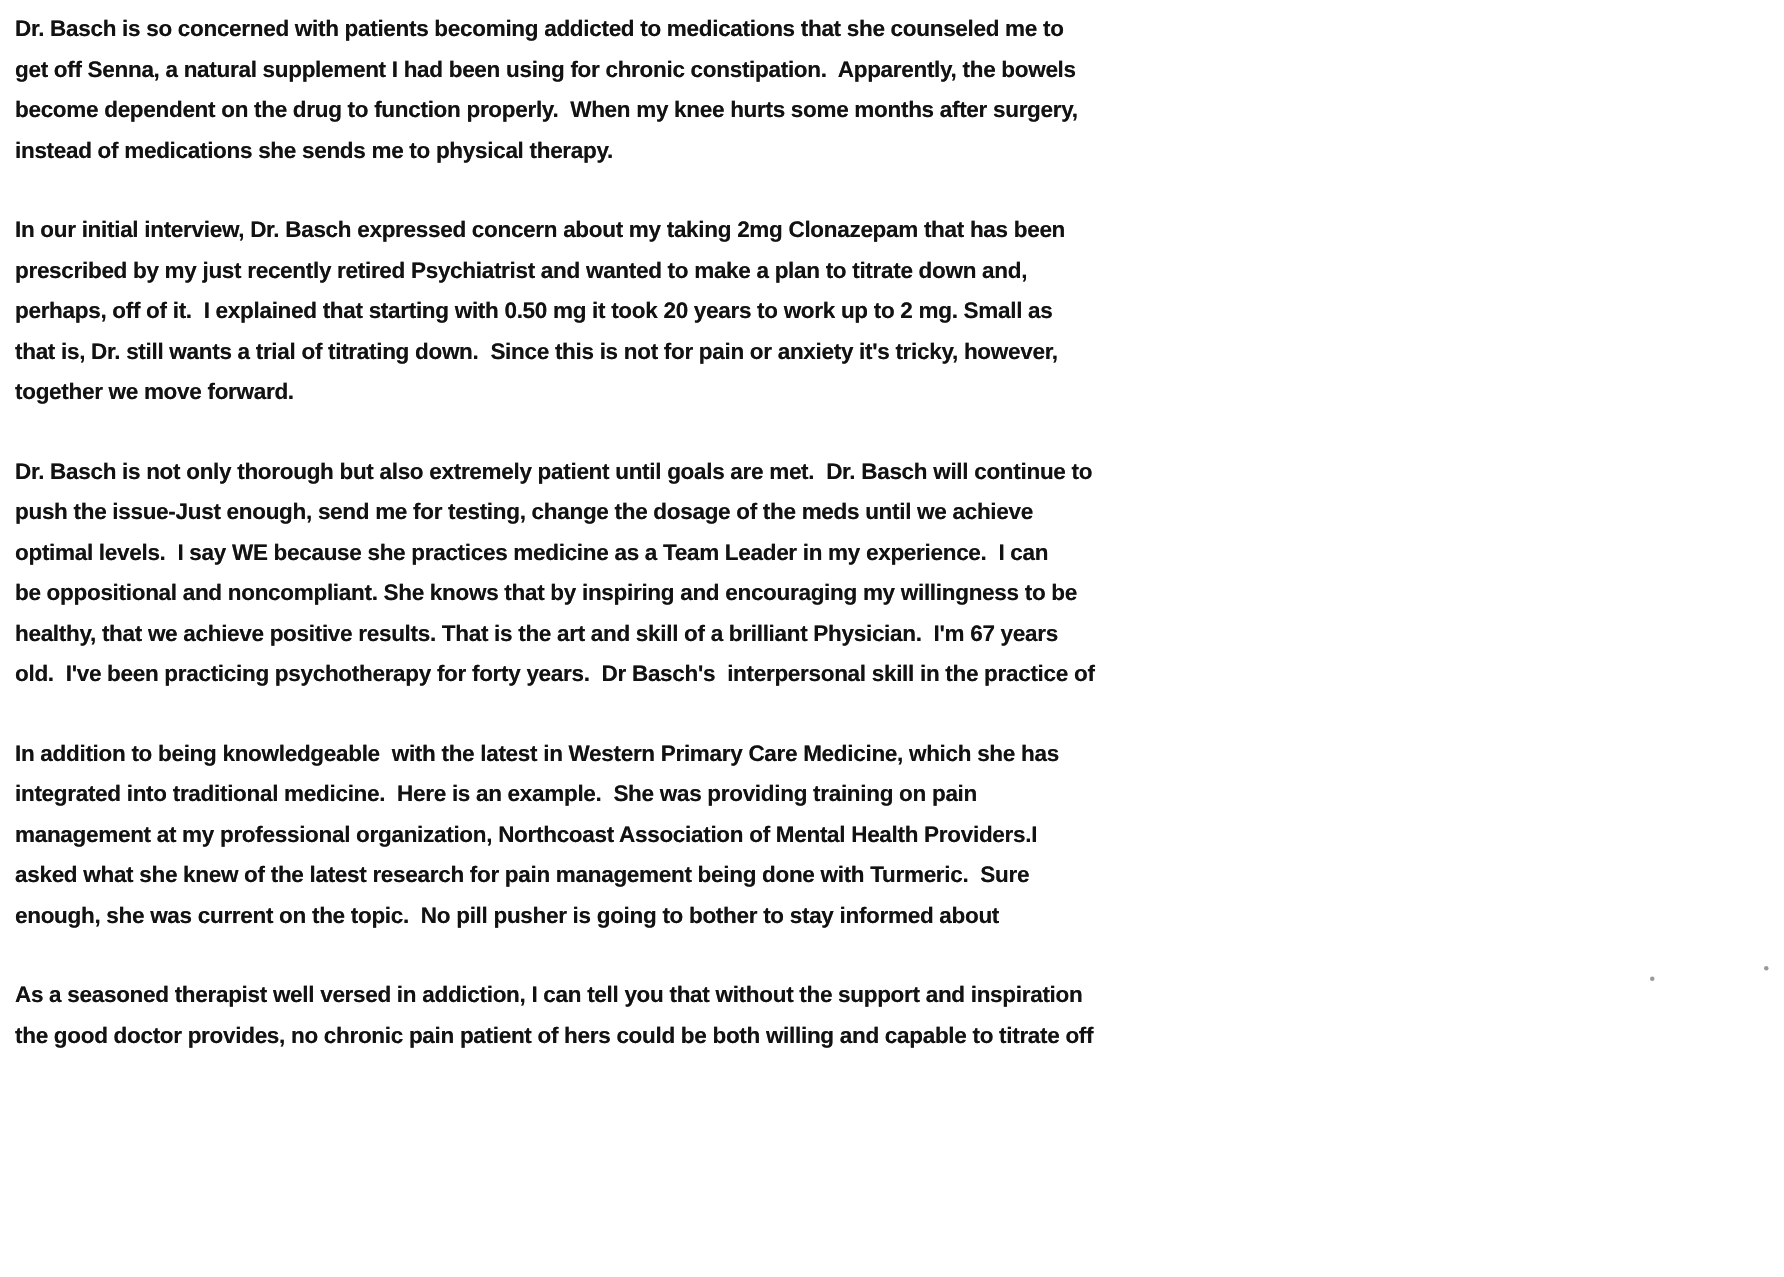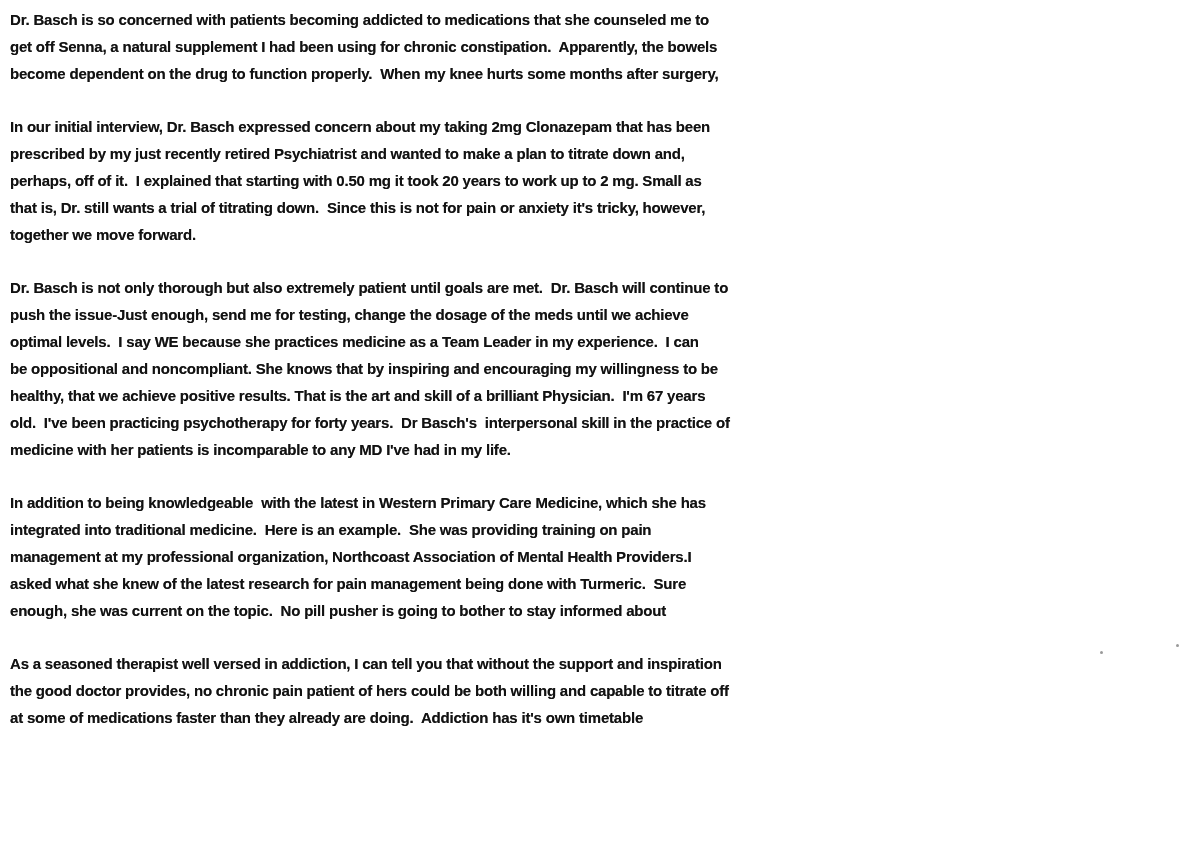--- a/index.html
+++ b/index.html
@@ -46,45 +46,44 @@
 </style>
 </head>
 <body>
 
 <div class="page">
   <div class="content">
       <div class="paragraph">
         <div class="line">Dr. Basch is so concerned with patients becoming addicted to medications that she counseled me to</div>
         <div class="line">get off Senna, a natural supplement I had been using for chronic constipation.  Apparently, the bowels</div>
         <div class="line">become dependent on the drug to function properly.  When my knee hurts some months after surgery,</div>
+        <div class="line">instead of medications she sends me to physical therapy.</div>
       </div>
       <div class="paragraph">
         <div class="line">In our initial interview, Dr. Basch expressed concern about my taking 2mg Clonazepam that has been</div>
         <div class="line italic">prescribed by my just recently retired Psychiatrist and wanted to make a plan to titrate down and,</div>
         <div class="line">perhaps, off of it.  I explained that starting with 0.50 mg it took 20 years to work up to 2 mg. Small as</div>
         <div class="line">that is, Dr. still wants a trial of titrating down.  Since this is not for pain or anxiety it's tricky, however,</div>
         <div class="line">together we move forward.</div>
       </div>
       <div class="paragraph">
         <div class="line">Dr. Basch is not only thorough but also extremely patient until goals are met.  Dr. Basch will continue to</div>
         <div class="line">push the issue-Just enough, send me for testing, change the dosage of the meds until we achieve</div>
         <div class="line">optimal levels.  I say WE because she practices medicine as a Team Leader in my experience.  I can</div>
         <div class="line">be oppositional and noncompliant. She knows that by inspiring and encouraging my willingness to be</div>
         <div class="line">healthy, that we achieve positive results. That is the art and skill of a brilliant Physician.  I'm 67 years</div>
         <div class="line">old.  I've been practicing psychotherapy for forty years.  Dr Basch's  interpersonal skill in the practice of</div>
-        <div class="line">medicine with her patients is incomparable to any MD I've had in my life.</div>
       </div>
       <div class="paragraph">
         <div class="line">In addition to being knowledgeable  with the latest in Western Primary Care Medicine, which she has</div>
         <div class="line">integrated into traditional medicine.  Here is an example.  She was providing training on pain</div>
         <div class="line">management at my professional organization, Northcoast Association of Mental Health Providers.I</div>
         <div class="line">asked what she knew of the latest research for pain management being done with Turmeric.  Sure</div>
         <div class="line">enough, she was current on the topic.  No pill pusher is going to bother to stay informed about</div>
       </div>
       <div class="paragraph">
         <div class="line">As a seasoned therapist well versed in addiction, I can tell you that without the support and inspiration</div>
         <div class="line">the good doctor provides, no chronic pain patient of hers could be both willing and capable to titrate off</div>
-        <div class="line">at some of medications faster than they already are doing.  Addiction has it's own timetable</div>
       </div>
     </div>
 <div class="speck" style="left: 1176px; top: 644px;"></div>
     <div class="speck" style="left: 1100px; top: 651px;"></div>
   </div>
 
 </body></html>

